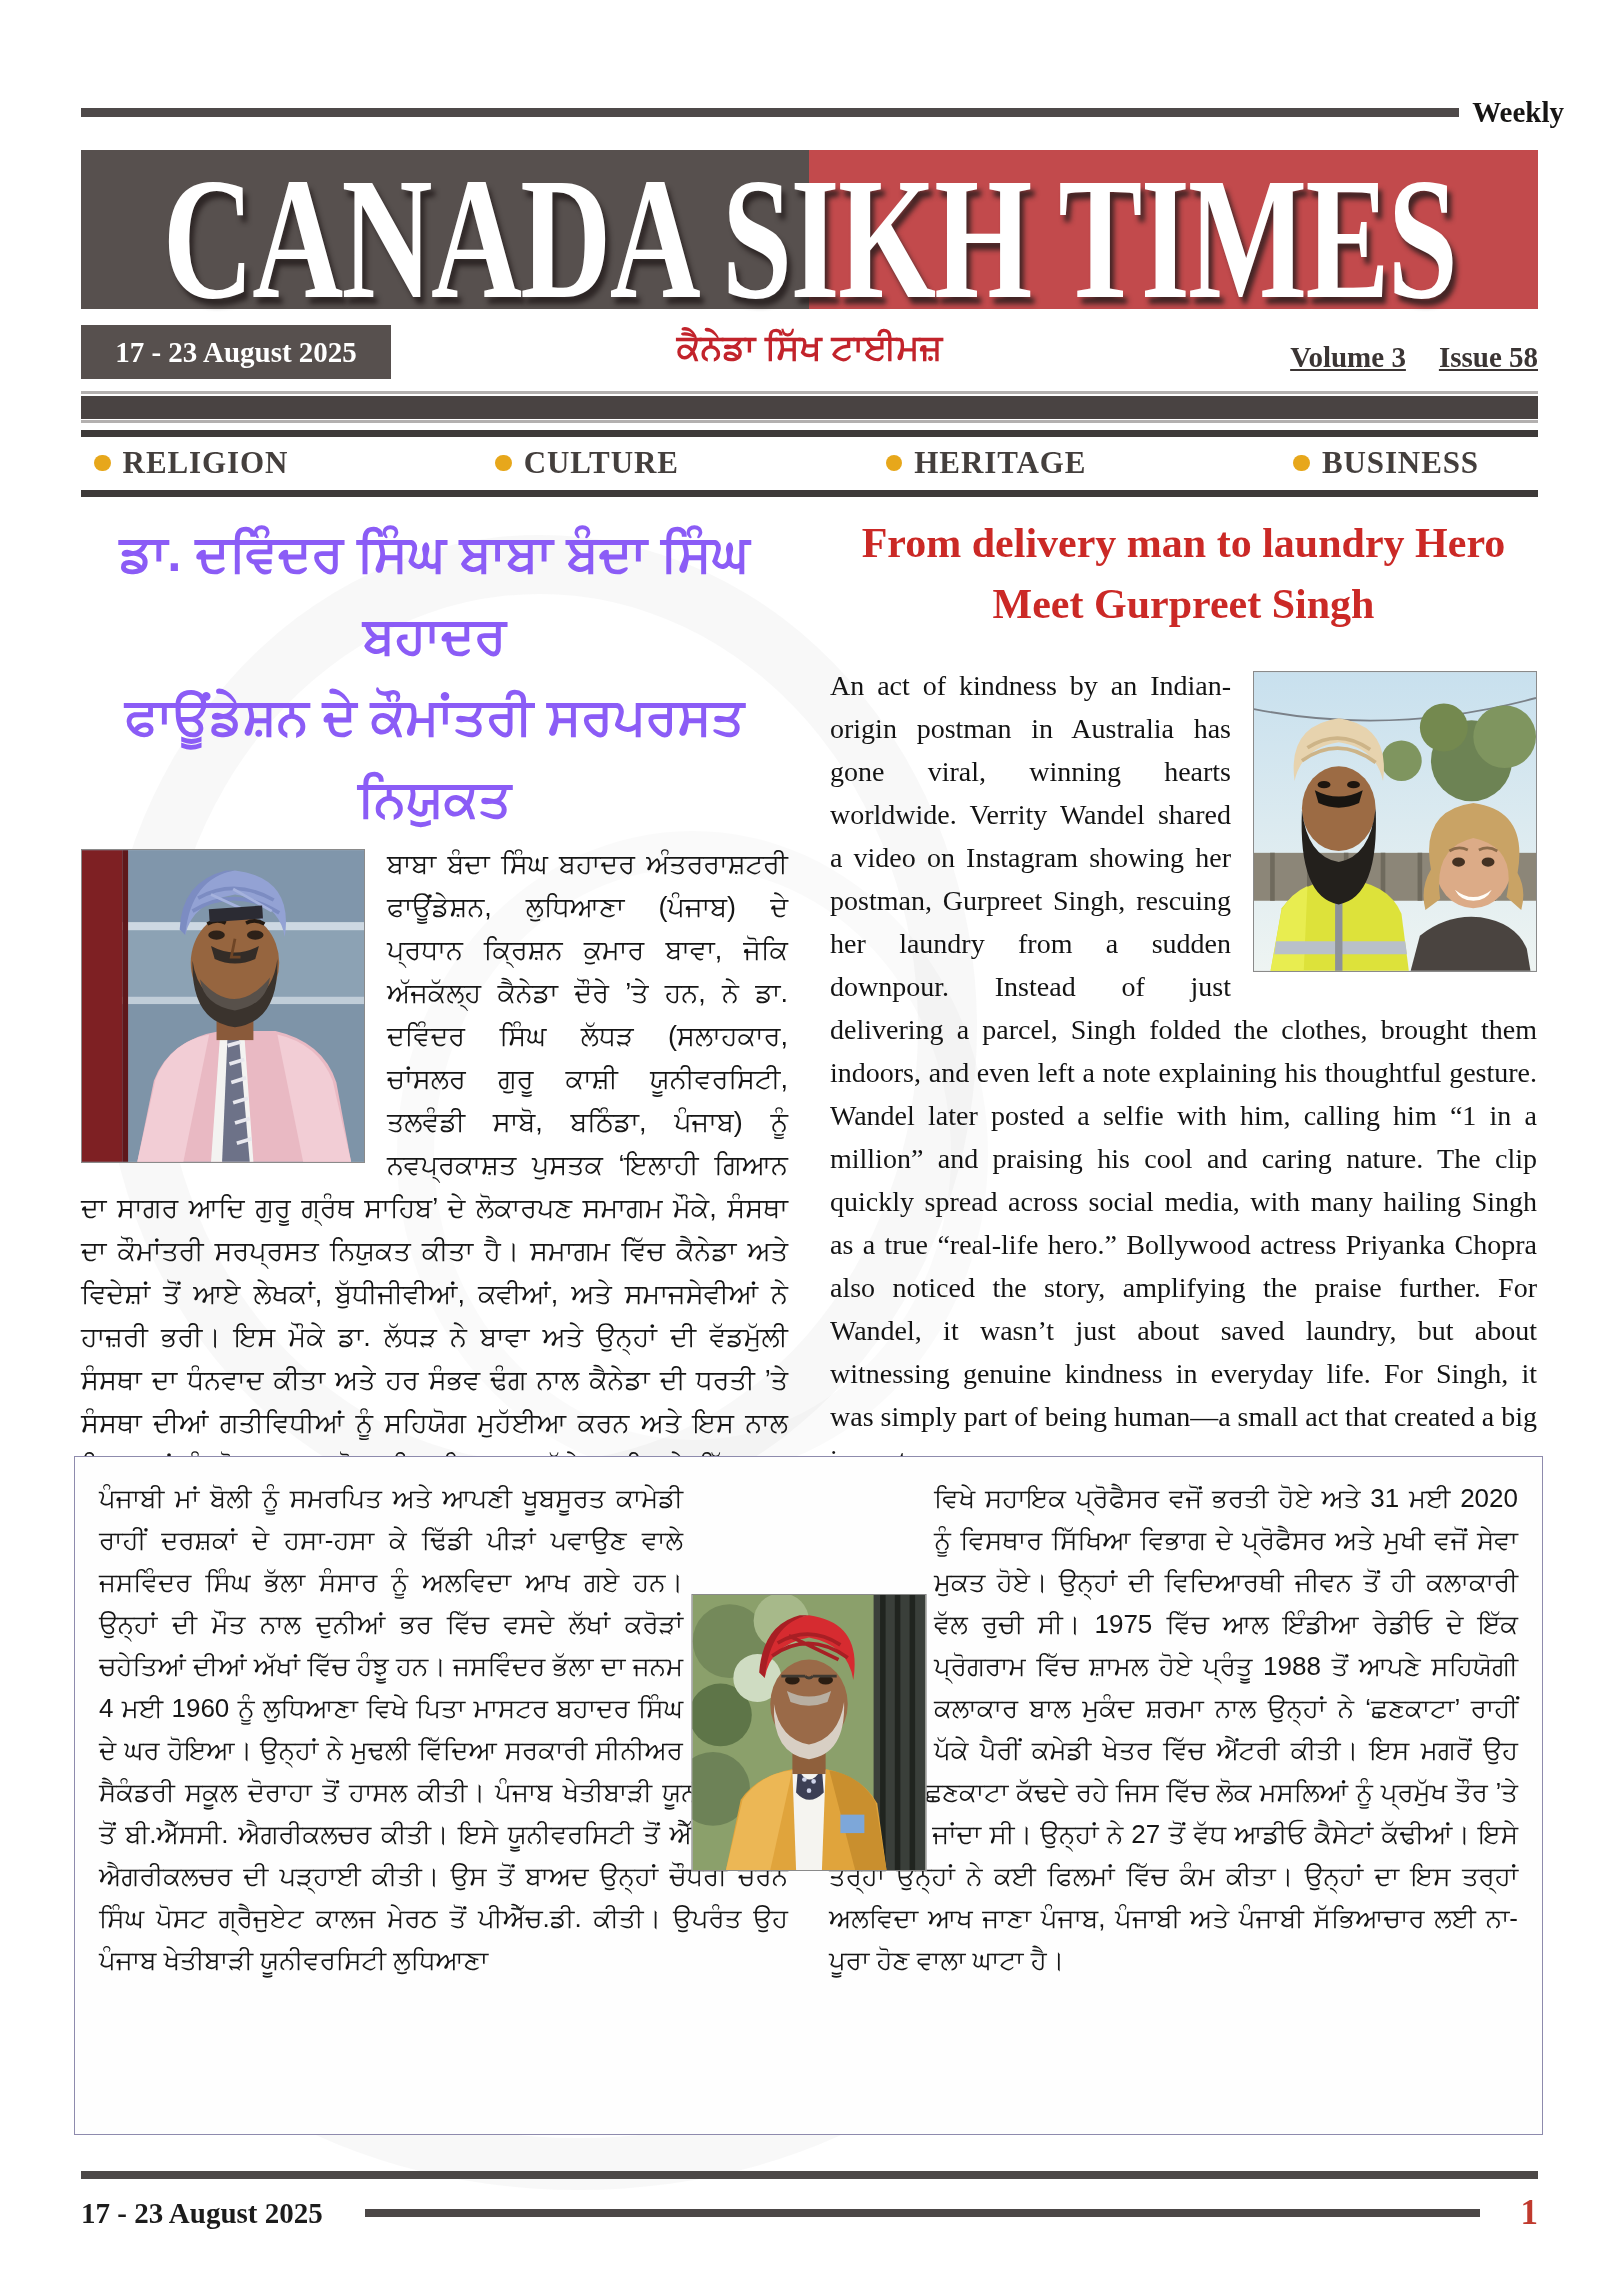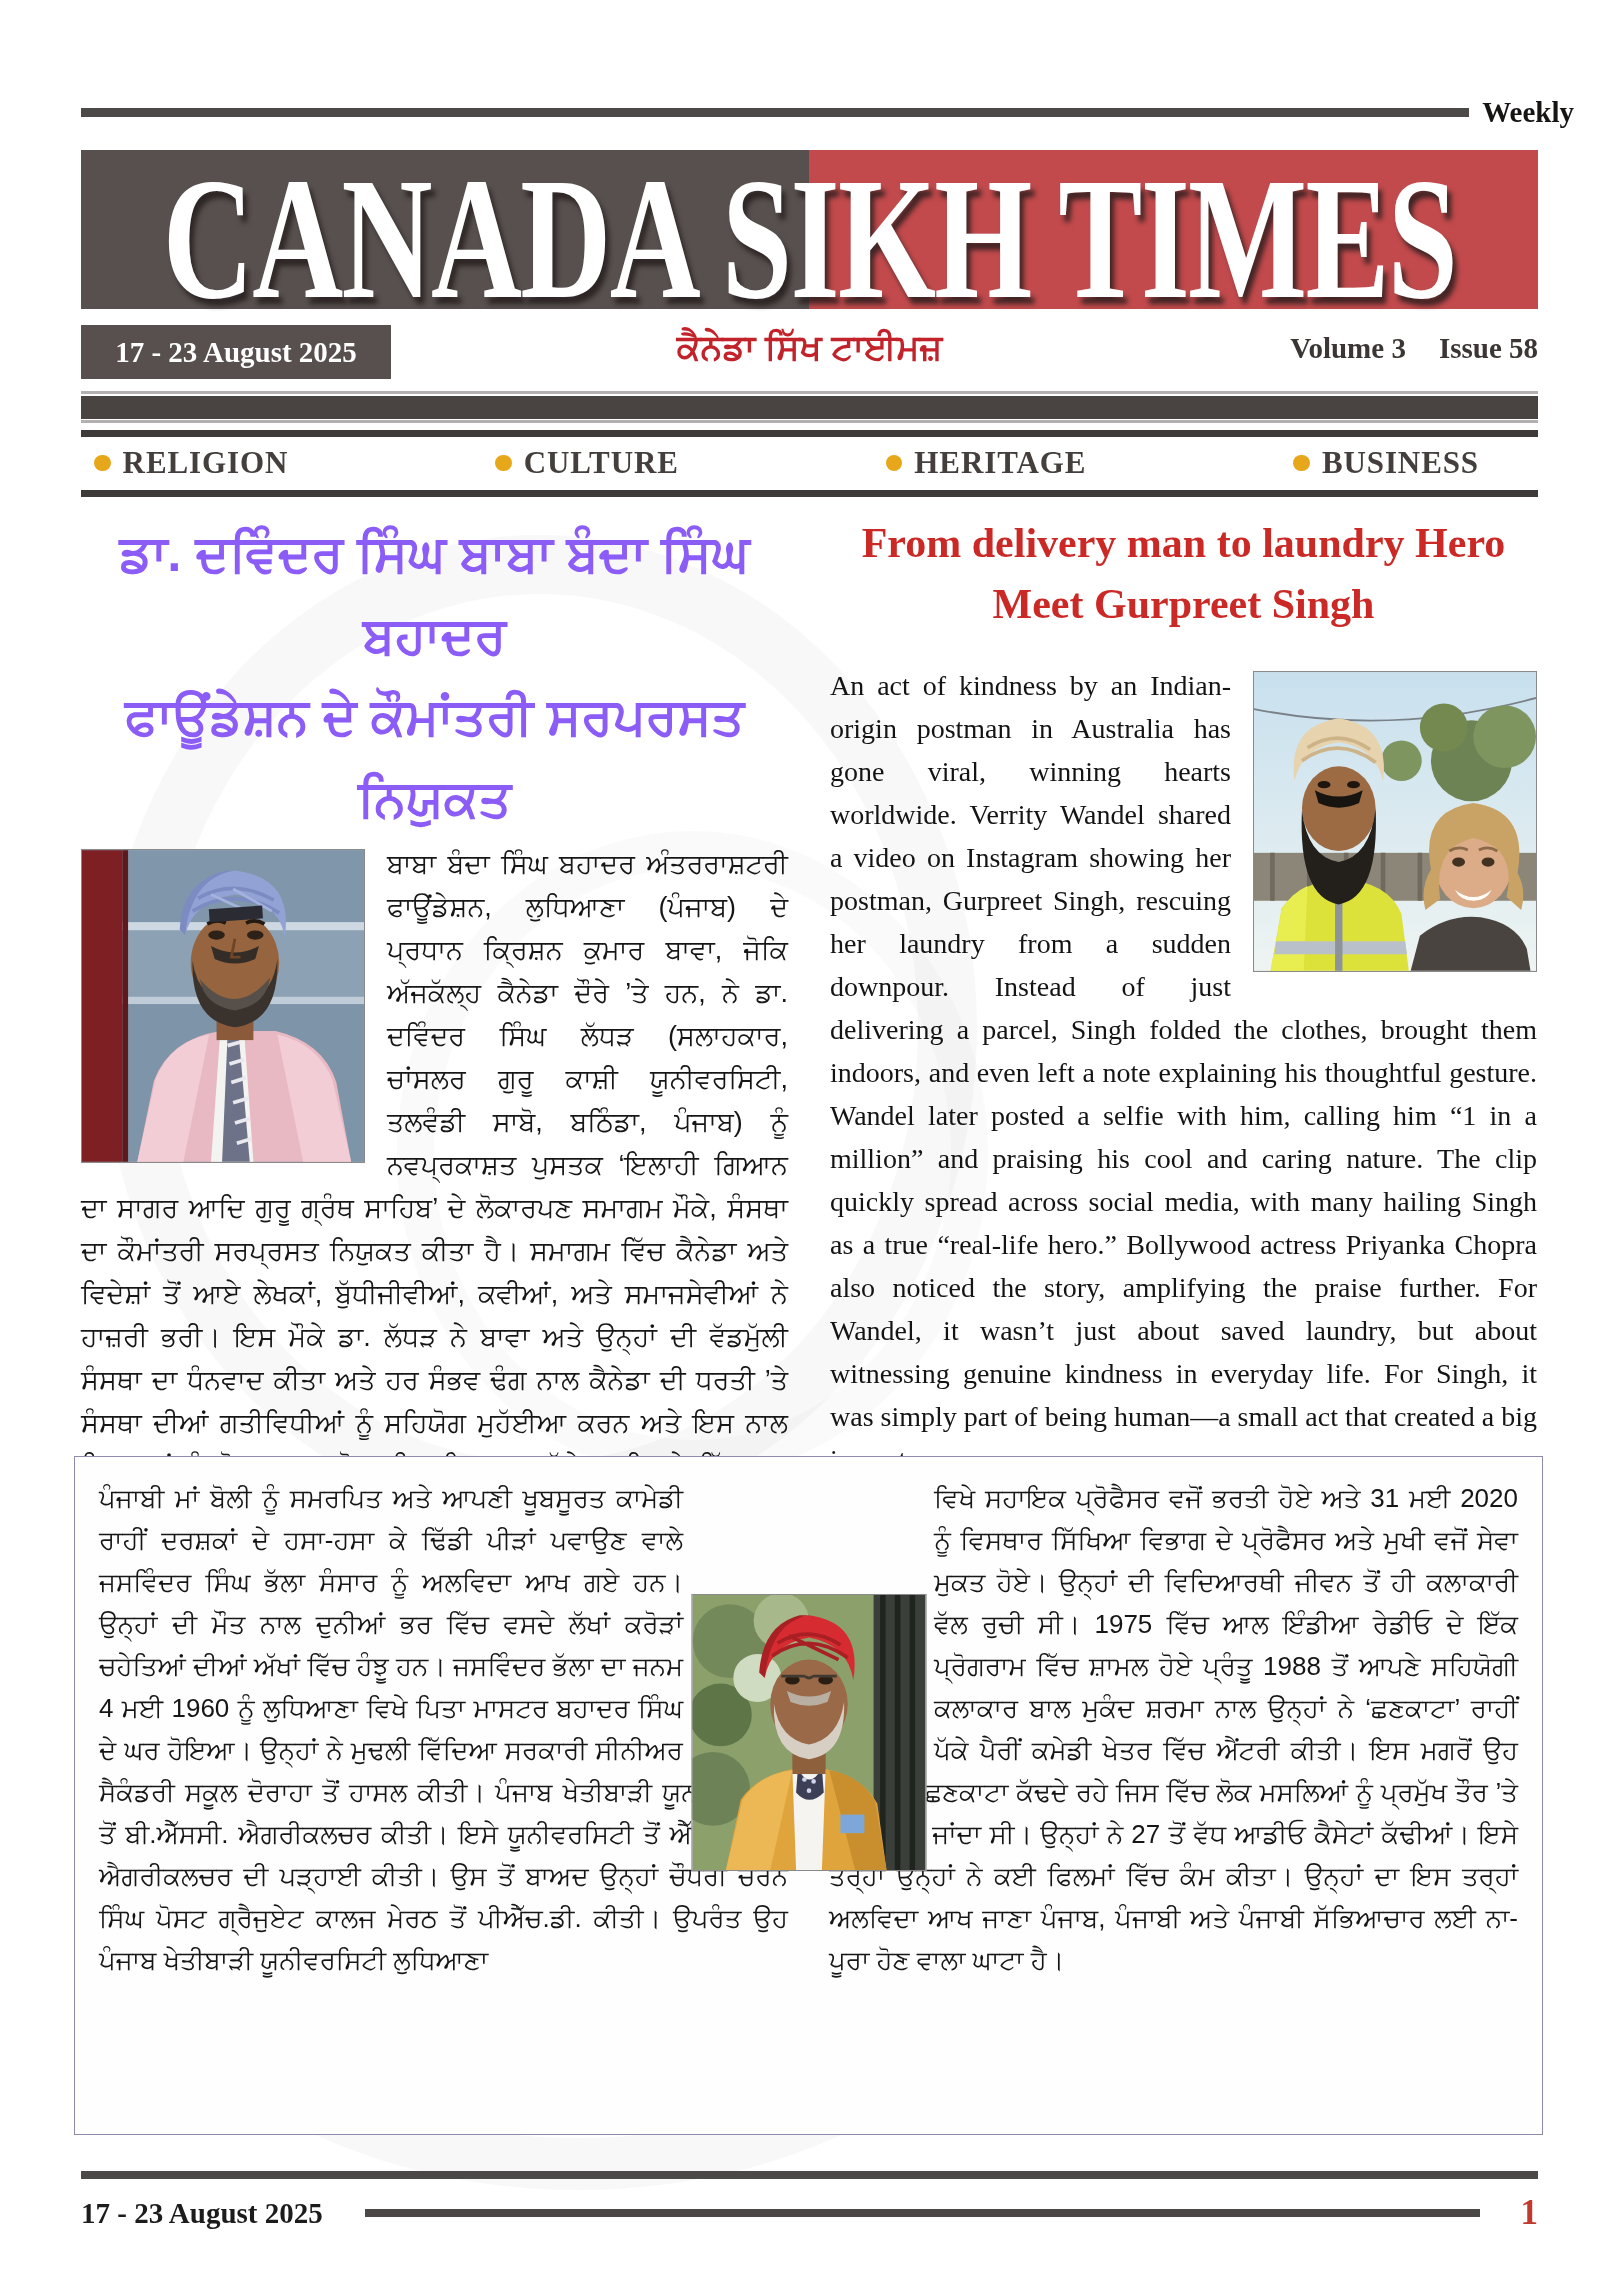--- a/index.html
+++ b/index.html
@@ -5,41 +5,41 @@
   html,body{margin:0;padding:0;background:#e8e8e8;}
   .page{position:relative;width:1619px;height:2290px;background:#ffffff;margin:0 auto;
         font-family:"Liberation Serif",serif;overflow:hidden;}
   
   .wm{position:absolute;border-radius:50%;pointer-events:none;}
   .wm1{left:102px;top:535px;width:757px;height:868px;border:59px solid rgba(120,120,120,0.05);}
   .wm2{left:397px;top:831px;width:517px;height:572px;border:37px solid rgba(120,120,120,0.04);}
   .wm3{left:111px;top:1551px;width:831px;height:535px;border:52px solid rgba(120,120,120,0.05);}
 
   
-  .topline-row{position:absolute;left:81px;right:45px;top:96px;display:flex;align-items:center;}
+  .topline-row{position:absolute;left:81px;right:55px;top:96px;display:flex;align-items:center;}
   .topline{flex:1;height:8.3px;background:#4e4949;}
   .weekly{margin-left:13px;font-weight:bold;font-size:29px;color:#171514;}
 
   
   .masthead{position:absolute;left:81px;right:81px;top:150px;height:159px;
             background:linear-gradient(90deg,#57504e 0 50%,#c24a4c 50% 100%);
             display:flex;align-items:center;justify-content:center;overflow:visible;}
   .masthead-title{font-size:140px;font-weight:bold;color:#ffffff;white-space:nowrap;
             letter-spacing:-1.8px;transform:scale(0.9,1.24) translateY(7.4px);
             text-shadow:4.6px 5.5px 4.6px rgba(35,28,28,0.8);line-height:1;}
 
   
   .infobar{position:absolute;left:81px;right:81px;top:325px;height:55px;}
   .datebox{position:absolute;left:0;top:0;width:310px;height:54px;background:#57504e;
            display:flex;align-items:center;justify-content:center;
            color:#fff;font-weight:bold;font-size:29px;}
   .pa-nameplate{position:absolute;left:0;right:0;top:1.8px;text-align:center;
            font-family:"Liberation Sans",sans-serif;font-weight:bold;font-size:35px;color:#c2232b;}
-  .volissue{position:absolute;right:0;top:7px;display:flex;gap:33px;
-           font-weight:bold;font-size:29px;color:#3b3534;}
+  .volissue{position:absolute;right:0;top:16px;display:flex;gap:33px;
+           font-weight:bold;font-size:29px;color:#3b3534;text-decoration:underline;}
 
   
   .stripes{position:absolute;left:81px;right:81px;top:391px;}
   .stripes .s1{height:2.8px;background:#b3b0af;}
   .stripes .sg{height:1.8px;background:#ffffff;}
   .stripes .s2{height:23px;background:#494342;}
   .rule{position:absolute;left:81px;right:81px;height:7.4px;background:#3e3a39;}
   .rule-a{top:430px;}
   .rule-b{top:490px;}
   .navrow{position:absolute;left:81px;right:81px;top:439px;height:48px;

